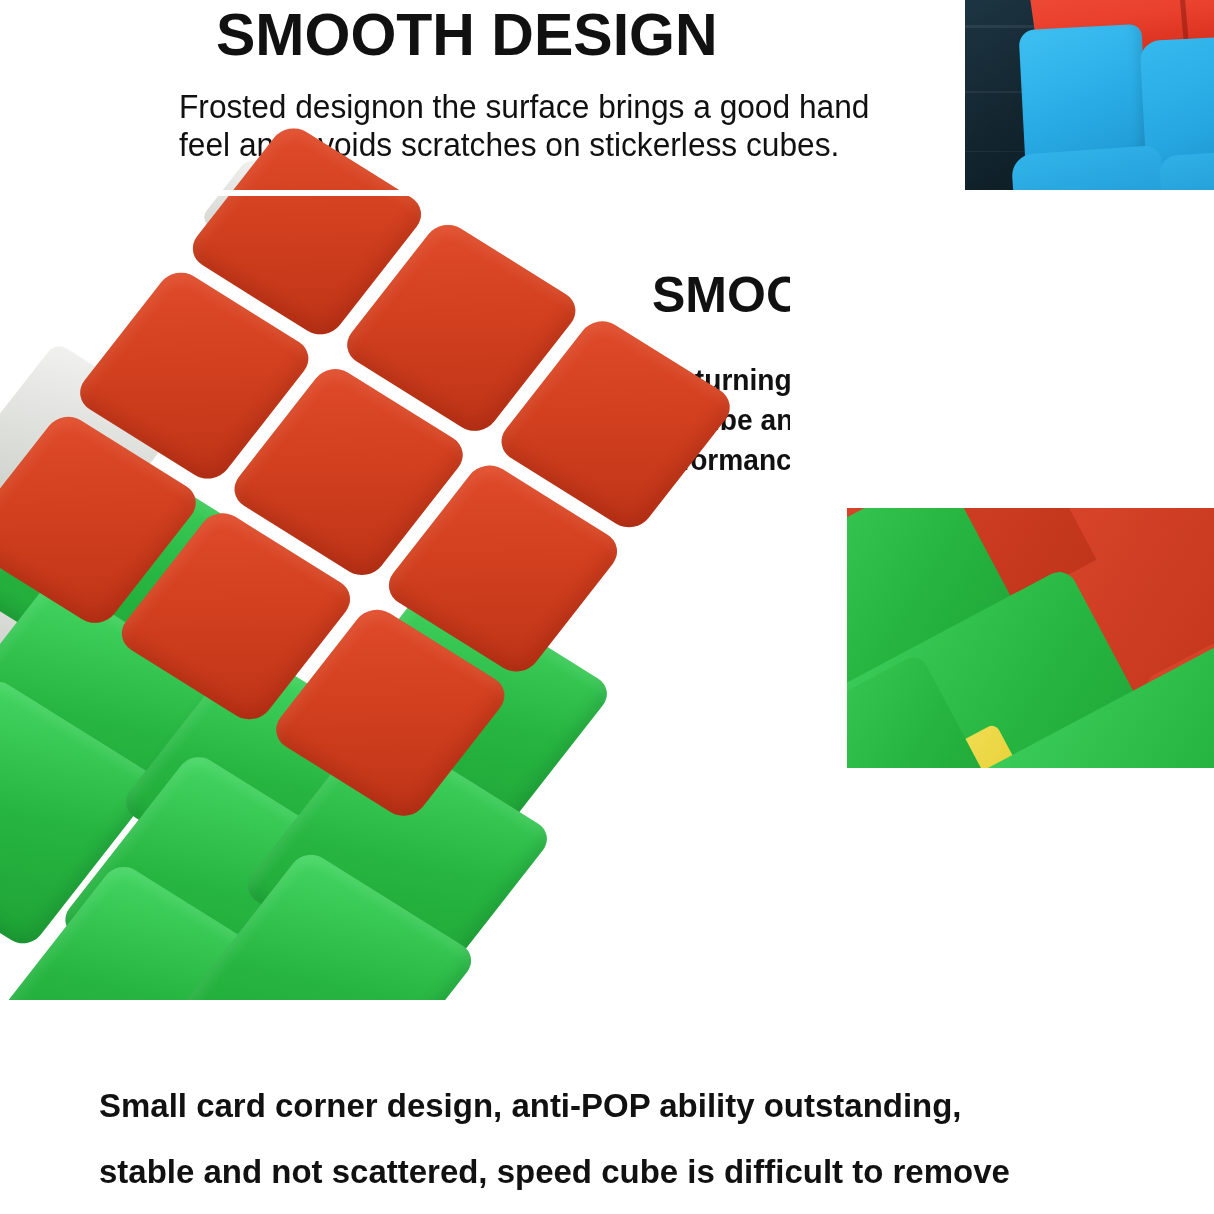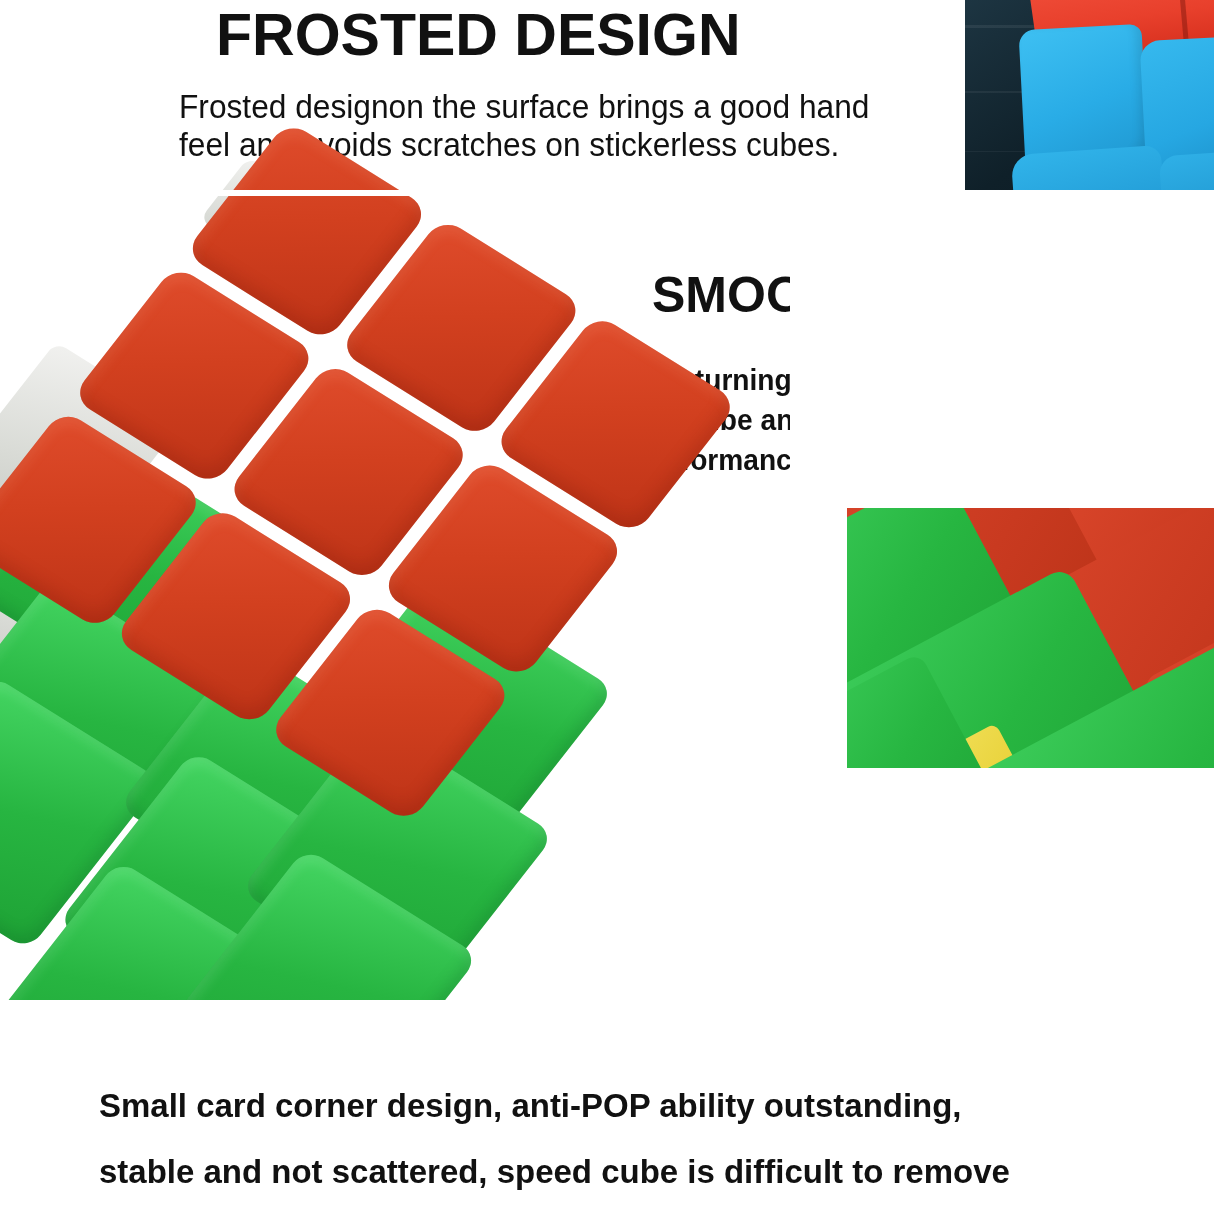--- a/index.html
+++ b/index.html
@@ -175,21 +175,21 @@
   #main-cube .w-b{left:-15px;top:340px;width:120px;height:140px;transform:rotate(32deg) skewX(-6deg);}
   #main-cube .w-c{left:255px;top:-10px;width:120px;height:80px;transform:rotate(32deg) skewX(-6deg);}
 
   .mask-white{position:absolute;background:#fff;}
 </style>
 </head>
 <body>
 
 <div id="stage">
 
-  <div class="headline" id="headline-frosted">FROSTED DESIGN</div>
+  <div class="headline" id="headline-frosted">SMOOTH DESIGN</div>
 
   <div class="body-text" id="body-frosted">Frosted designon the surface brings a good hand feel and avoids scratches on stickerless cubes.</div>
 
   <div id="inset-topright">
     <div class="navy-grid"></div>
     <div class="red-strip"></div>
     <div class="blue-a"></div>
     <div class="blue-b"></div>
     <div class="blue-c"></div>
     <div class="blue-d"></div>

